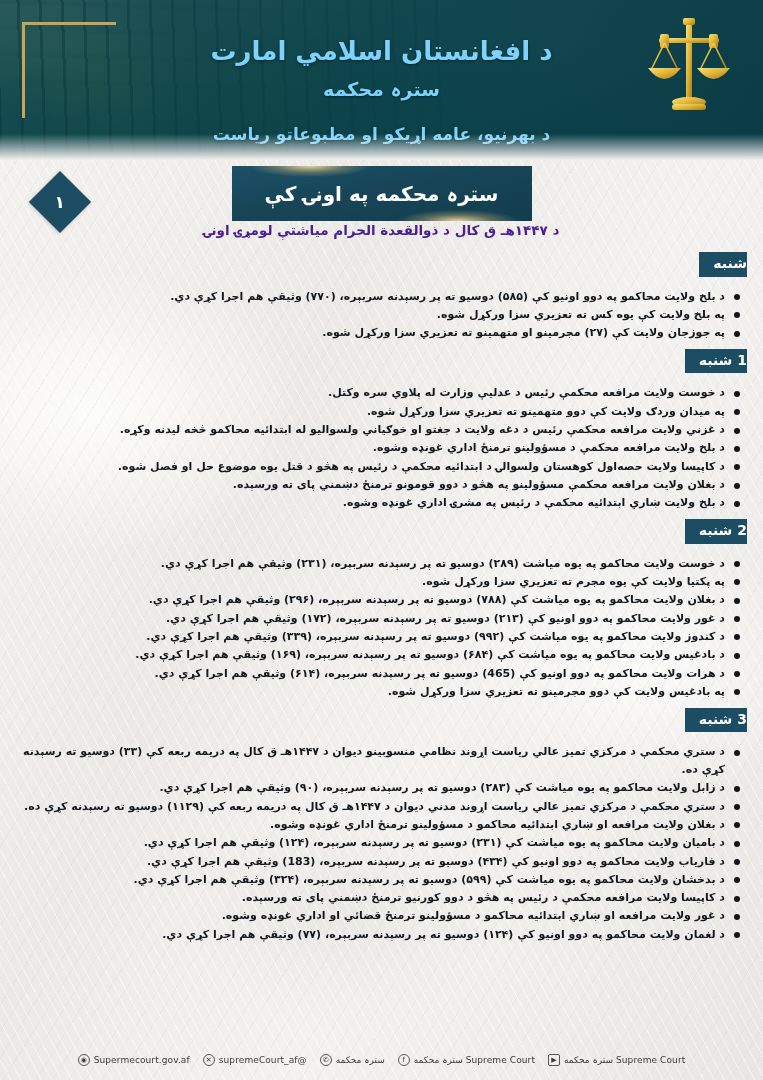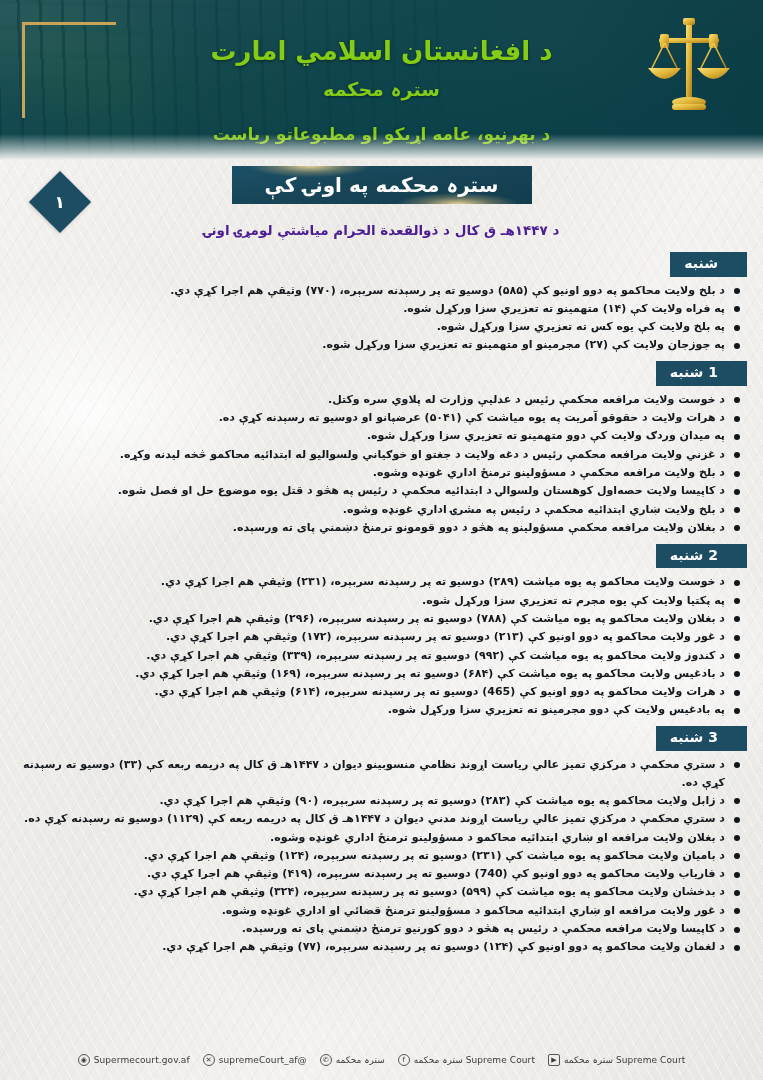--- a/index.html
+++ b/index.html
@@ -91,21 +91,21 @@
     border-left: 3px solid #c9a457;
     border-top: 3px solid #c9a457;
     z-index: 5;
   }
 
   .banner-text {
     position: absolute;
     inset: 0;
     z-index: 5;
     text-align: center;
-    color: #84cc16;
+    color: #7dd3fc;
   }
   .emirate-line {
     position: absolute;
     top: 36px;
     left: 0; right: 0;
     font-size: 26px;
     font-weight: 700;
     letter-spacing: 0.5px;
     text-shadow: 0 1px 3px rgba(0,0,0,0.45);
   }
@@ -163,21 +163,21 @@
     font-weight: 700;
     line-height: 1;
   }
 
   .title-bar {
     position: absolute;
     left: 50%;
     transform: translateX(-50%);
     top: 6px;
     width: 300px;
-    height: 38px;
+    height: 55px;
     background: linear-gradient(170deg, #1c5068 0%, #174557 45%, #123d4e 100%);
     display: flex;
     align-items: center;
     justify-content: center;
     overflow: hidden;
   }
   .title-bar::before,
   .title-bar::after {
     content: "";
     position: absolute;
@@ -215,24 +215,24 @@
     padding: 0 16px 0 16px;
   }
   .day-section { margin-bottom: 7px; }
 
   .day-header {
     display: block;
     background: #1d4d63;
     color: #ffffff;
     font-size: 14px;
     font-weight: 700;
-    padding: 3px 29px 4px 14px;
+    padding: 3px 0 4px 14px;
     float: right;
     clear: both;
-    margin-bottom: 5px;
+    margin-bottom: 11px;
     line-height: 1.25;
   }
   .day-header-row { overflow: hidden; }
 
   .bullet-list {
     list-style: none;
     clear: both;
     padding: 0 6px 0 4px;
   }
   .bullet-list li {
@@ -345,39 +345,37 @@
 </section>
 
 <main class="content">
 
   <section class="day-section">
     <div class="day-header-row">
       <div class="day-header">شنبه</div>
     </div>
     <ul class="bullet-list">
       <li>د بلخ ولایت محاکمو په دوو اونیو کې (۵۸۵) دوسیو ته پر رسېدنه سربېره، (۷۷۰) وثیقې هم اجرا کړې دي.</li>
-      <li>په فراه ولایت کې (۱۴) متهمینو ته تعزیري سزا ورکړل شوه.</li>
       <li>په بلخ ولایت کې یوه کس ته تعزیري سزا ورکړل شوه.</li>
       <li>په جوزجان ولایت کې (۲۷) مجرمینو او متهمینو ته تعزیري سزا ورکړل شوه.</li>
     </ul>
   </section>
 
   <section class="day-section">
     <div class="day-header-row">
       <div class="day-header">1 شنبه</div>
     </div>
     <ul class="bullet-list">
       <li>د خوست ولایت مرافعه محکمې رئیس د عدلیې وزارت له پلاوي سره وکتل.</li>
-      <li>د هرات ولایت د حقوقو آمریت په یوه میاشت کې (۵۰۴۱) عرضپانو او دوسیو ته رسېدنه کړې ده.</li>
       <li>په میدان وردګ ولایت کې دوو متهمینو ته تعزیري سزا ورکړل شوه.</li>
       <li>د غزني ولایت مرافعه محکمې رئیس د دغه ولایت د جغتو او خوګیاني ولسوالیو له ابتدائیه محاکمو څخه لیدنه وکړه.</li>
       <li>د بلخ ولایت مرافعه محکمې د مسؤولینو ترمنځ اداري غونډه وشوه.</li>
       <li>د کاپیسا ولایت حصه‌اول کوهستان ولسوالۍ د ابتدائیه محکمې د رئیس په هڅو د قتل یوه موضوع حل او فصل شوه.</li>
+      <li>د بغلان ولایت مرافعه محکمې مسؤولینو په هڅو د دوو قومونو ترمنځ دښمني پای ته ورسېده.</li>
       <li>د بلخ ولایت ښاري ابتدائیه محکمې د رئیس په مشرۍ اداري غونډه وشوه.</li>
-      <li>د بغلان ولایت مرافعه محکمې مسؤولینو په هڅو د دوو قومونو ترمنځ دښمني پای ته ورسېده.</li>
     </ul>
   </section>
 
   <section class="day-section">
     <div class="day-header-row">
       <div class="day-header">2 شنبه</div>
     </div>
     <ul class="bullet-list">
       <li>د خوست ولایت محاکمو په یوه میاشت (۲۸۹) دوسیو ته پر رسېدنه سربېره، (۲۳۱) وثیقې هم اجرا کړې دي.</li>
       <li>په پکتیا ولایت کې یوه مجرم ته تعزیري سزا ورکړل شوه.</li>
@@ -393,24 +391,24 @@
   <section class="day-section">
     <div class="day-header-row">
       <div class="day-header">3 شنبه</div>
     </div>
     <ul class="bullet-list">
       <li>د ستري محکمې د مرکزي تمیز عالي ریاست اړوند نظامي منسوبینو دیوان د ۱۴۴۷هـ ق کال په دریمه ربعه کې (۳۳) دوسیو ته رسېدنه کړې ده.</li>
       <li>د زابل ولایت محاکمو په یوه میاشت کې (۲۸۳) دوسیو ته پر رسېدنه سربېره، (۹۰) وثیقې هم اجرا کړې دي.</li>
       <li>د ستري محکمې د مرکزي تمیز عالي ریاست اړوند مدني دیوان د ۱۴۴۷هـ ق کال په دریمه ربعه کې (۱۱۲۹) دوسیو ته رسېدنه کړې ده.</li>
       <li>د بغلان ولایت مرافعه او ښاري ابتدائیه محاکمو د مسؤولینو ترمنځ اداري غونډه وشوه.</li>
       <li>د بامیان ولایت محاکمو په یوه میاشت کې (۲۳۱) دوسیو ته پر رسېدنه سربېره، (۱۲۴) وثیقې هم اجرا کړې دي.</li>
-      <li>د فاریاب ولایت محاکمو په دوو اونیو کې (740) دوسیو ته پر رسېدنه سربېره، (۴۱۹) وثیقې هم اجرا کړې دي.</li>
+      <li>د فاریاب ولایت محاکمو په دوو اونیو کې (۴۳۴) دوسیو ته پر رسېدنه سربېره، (183) وثیقې هم اجرا کړې دي.</li>
       <li>د بدخشان ولایت محاکمو په یوه میاشت کې (۵۹۹) دوسیو ته پر رسېدنه سربېره، (۳۲۴) وثیقې هم اجرا کړې دي.</li>
+      <li>د کاپیسا ولایت مرافعه محکمې د رئیس په هڅو د دوو کورنیو ترمنځ دښمني پای ته ورسېده.</li>
       <li>د غور ولایت مرافعه او ښاري ابتدائیه محاکمو د مسؤولینو ترمنځ قضائي او اداري غونډه وشوه.</li>
-      <li>د کاپیسا ولایت مرافعه محکمې د رئیس په هڅو د دوو کورنیو ترمنځ دښمني پای ته ورسېده.</li>
       <li>د لغمان ولایت محاکمو په دوو اونیو کې (۱۲۴) دوسیو ته پر رسېدنه سربېره، (۷۷) وثیقې هم اجرا کړې دي.</li>
     </ul>
   </section>
 
 </main>
 
 <footer class="footer">
   <div class="footer-item">
     <span class="social-ico">◉</span>
     <span class="f-label">Supermecourt.gov.af</span>

